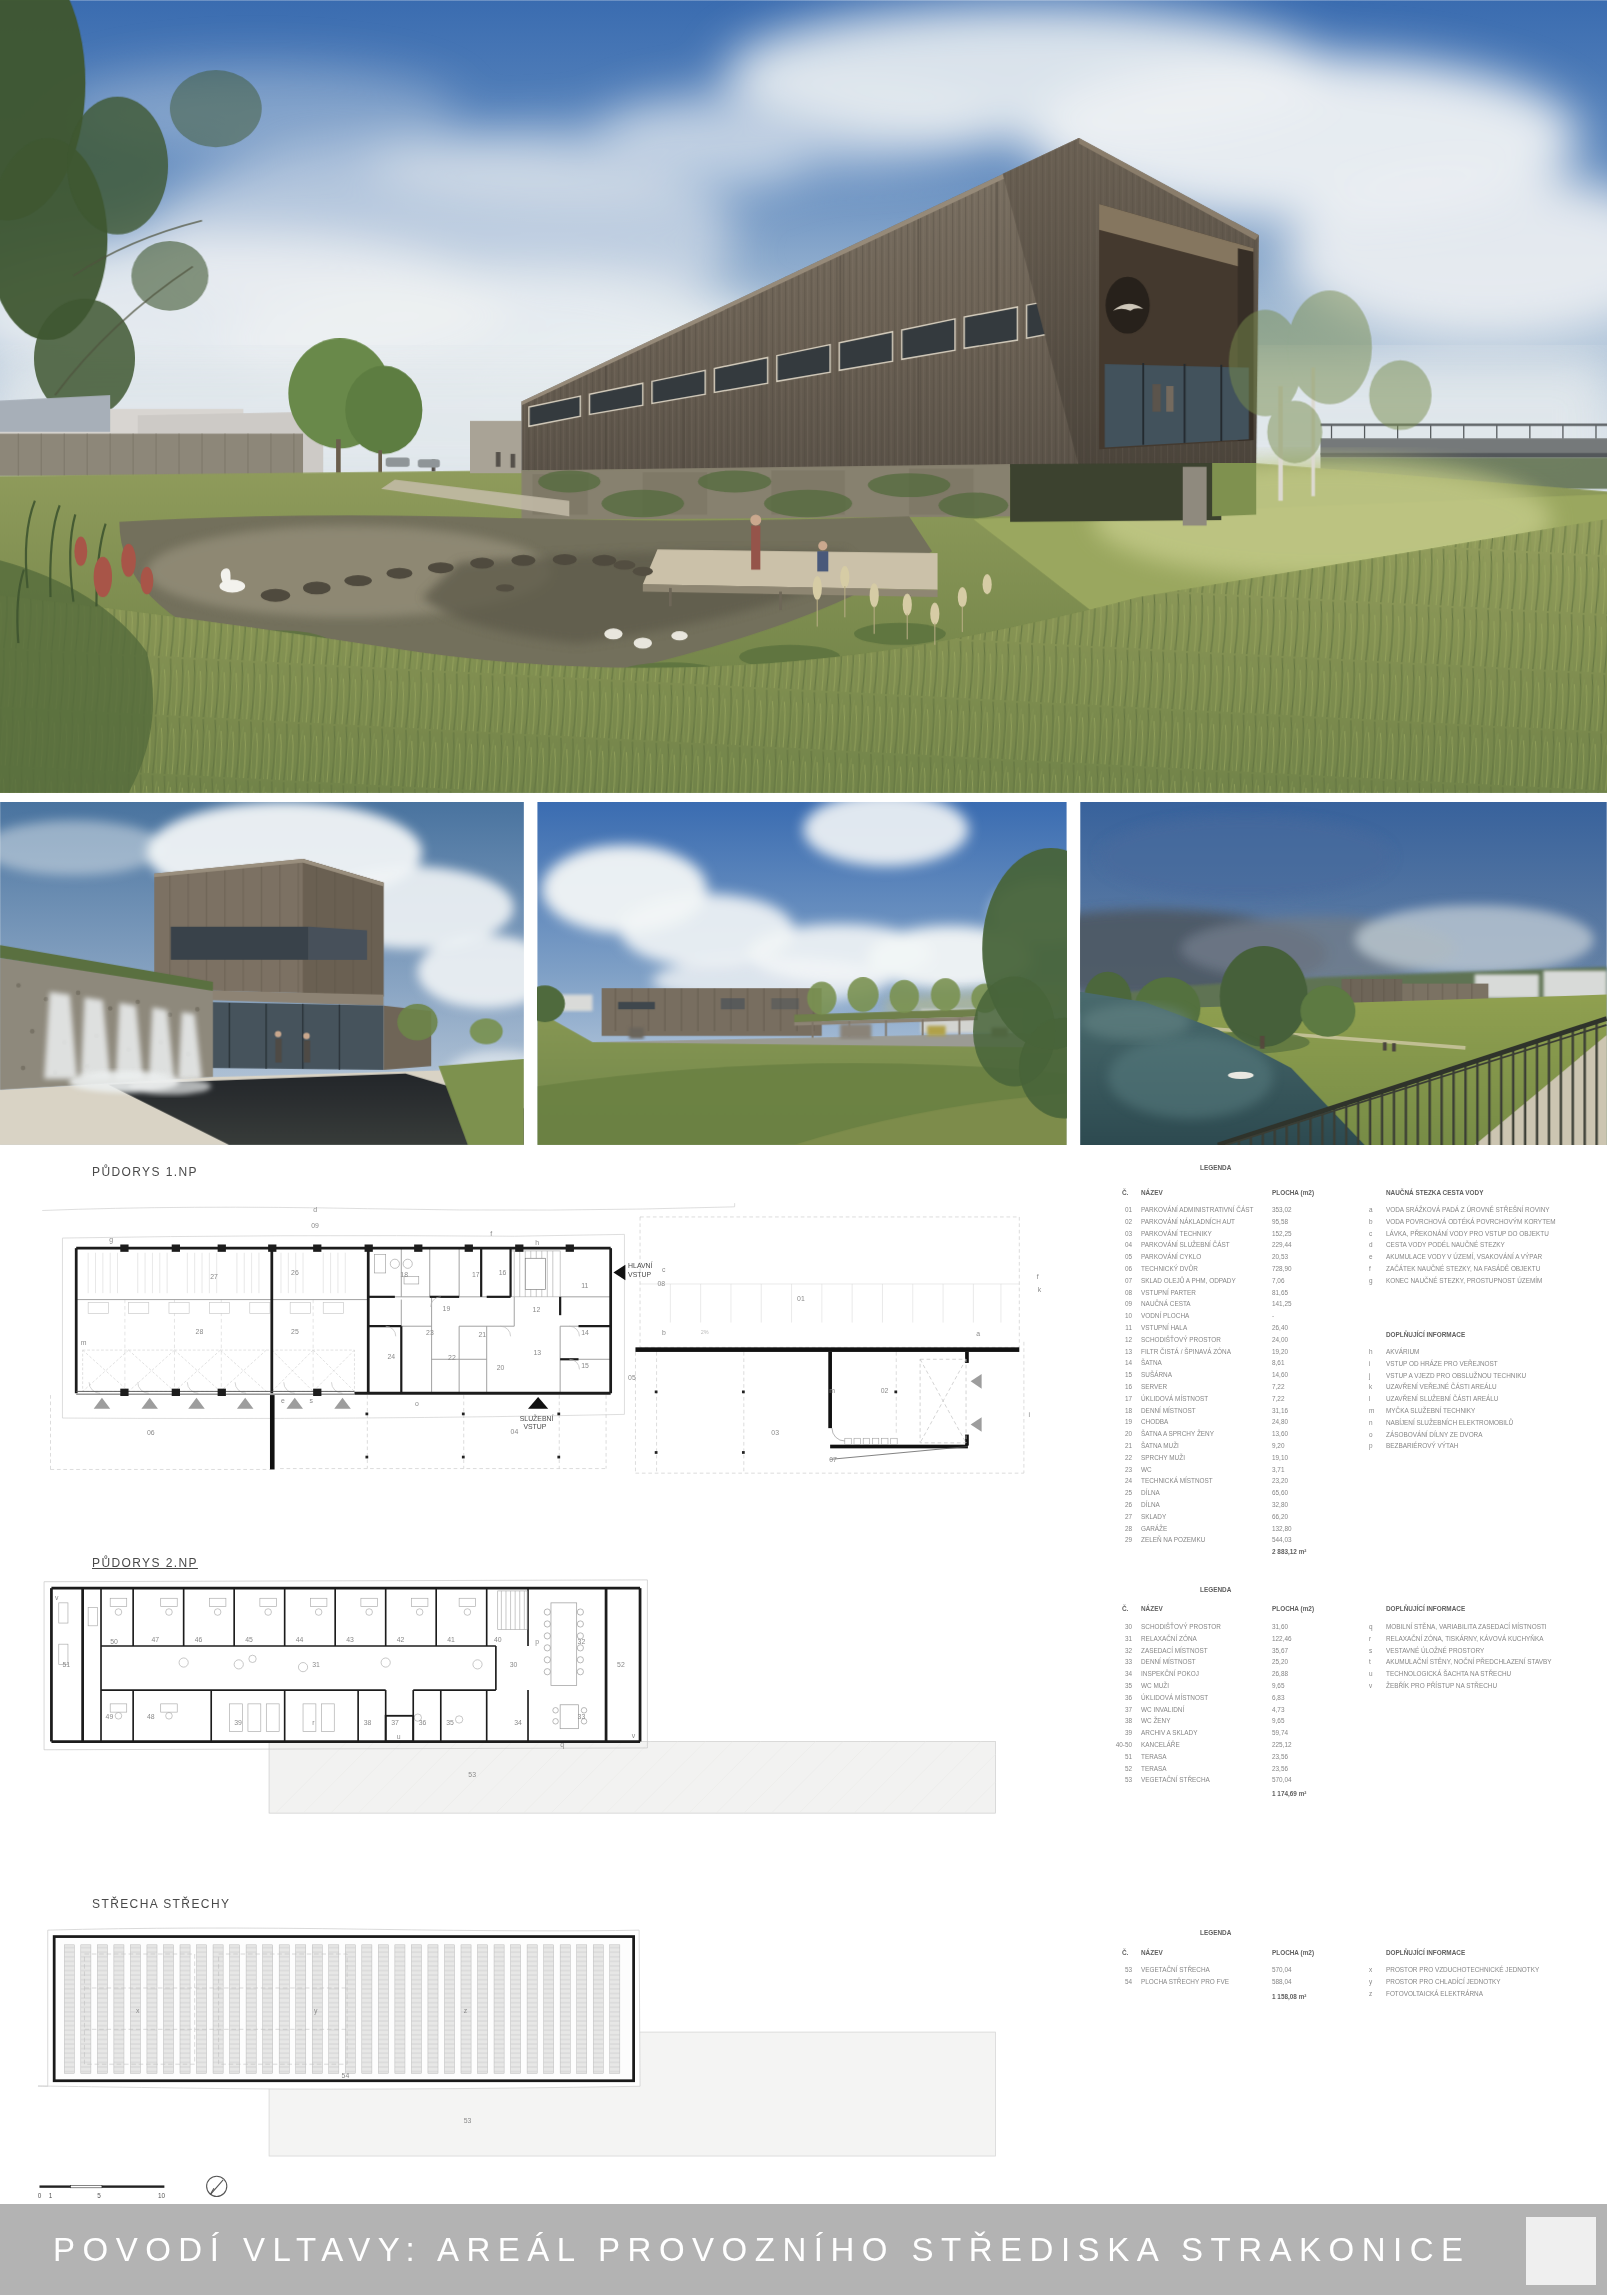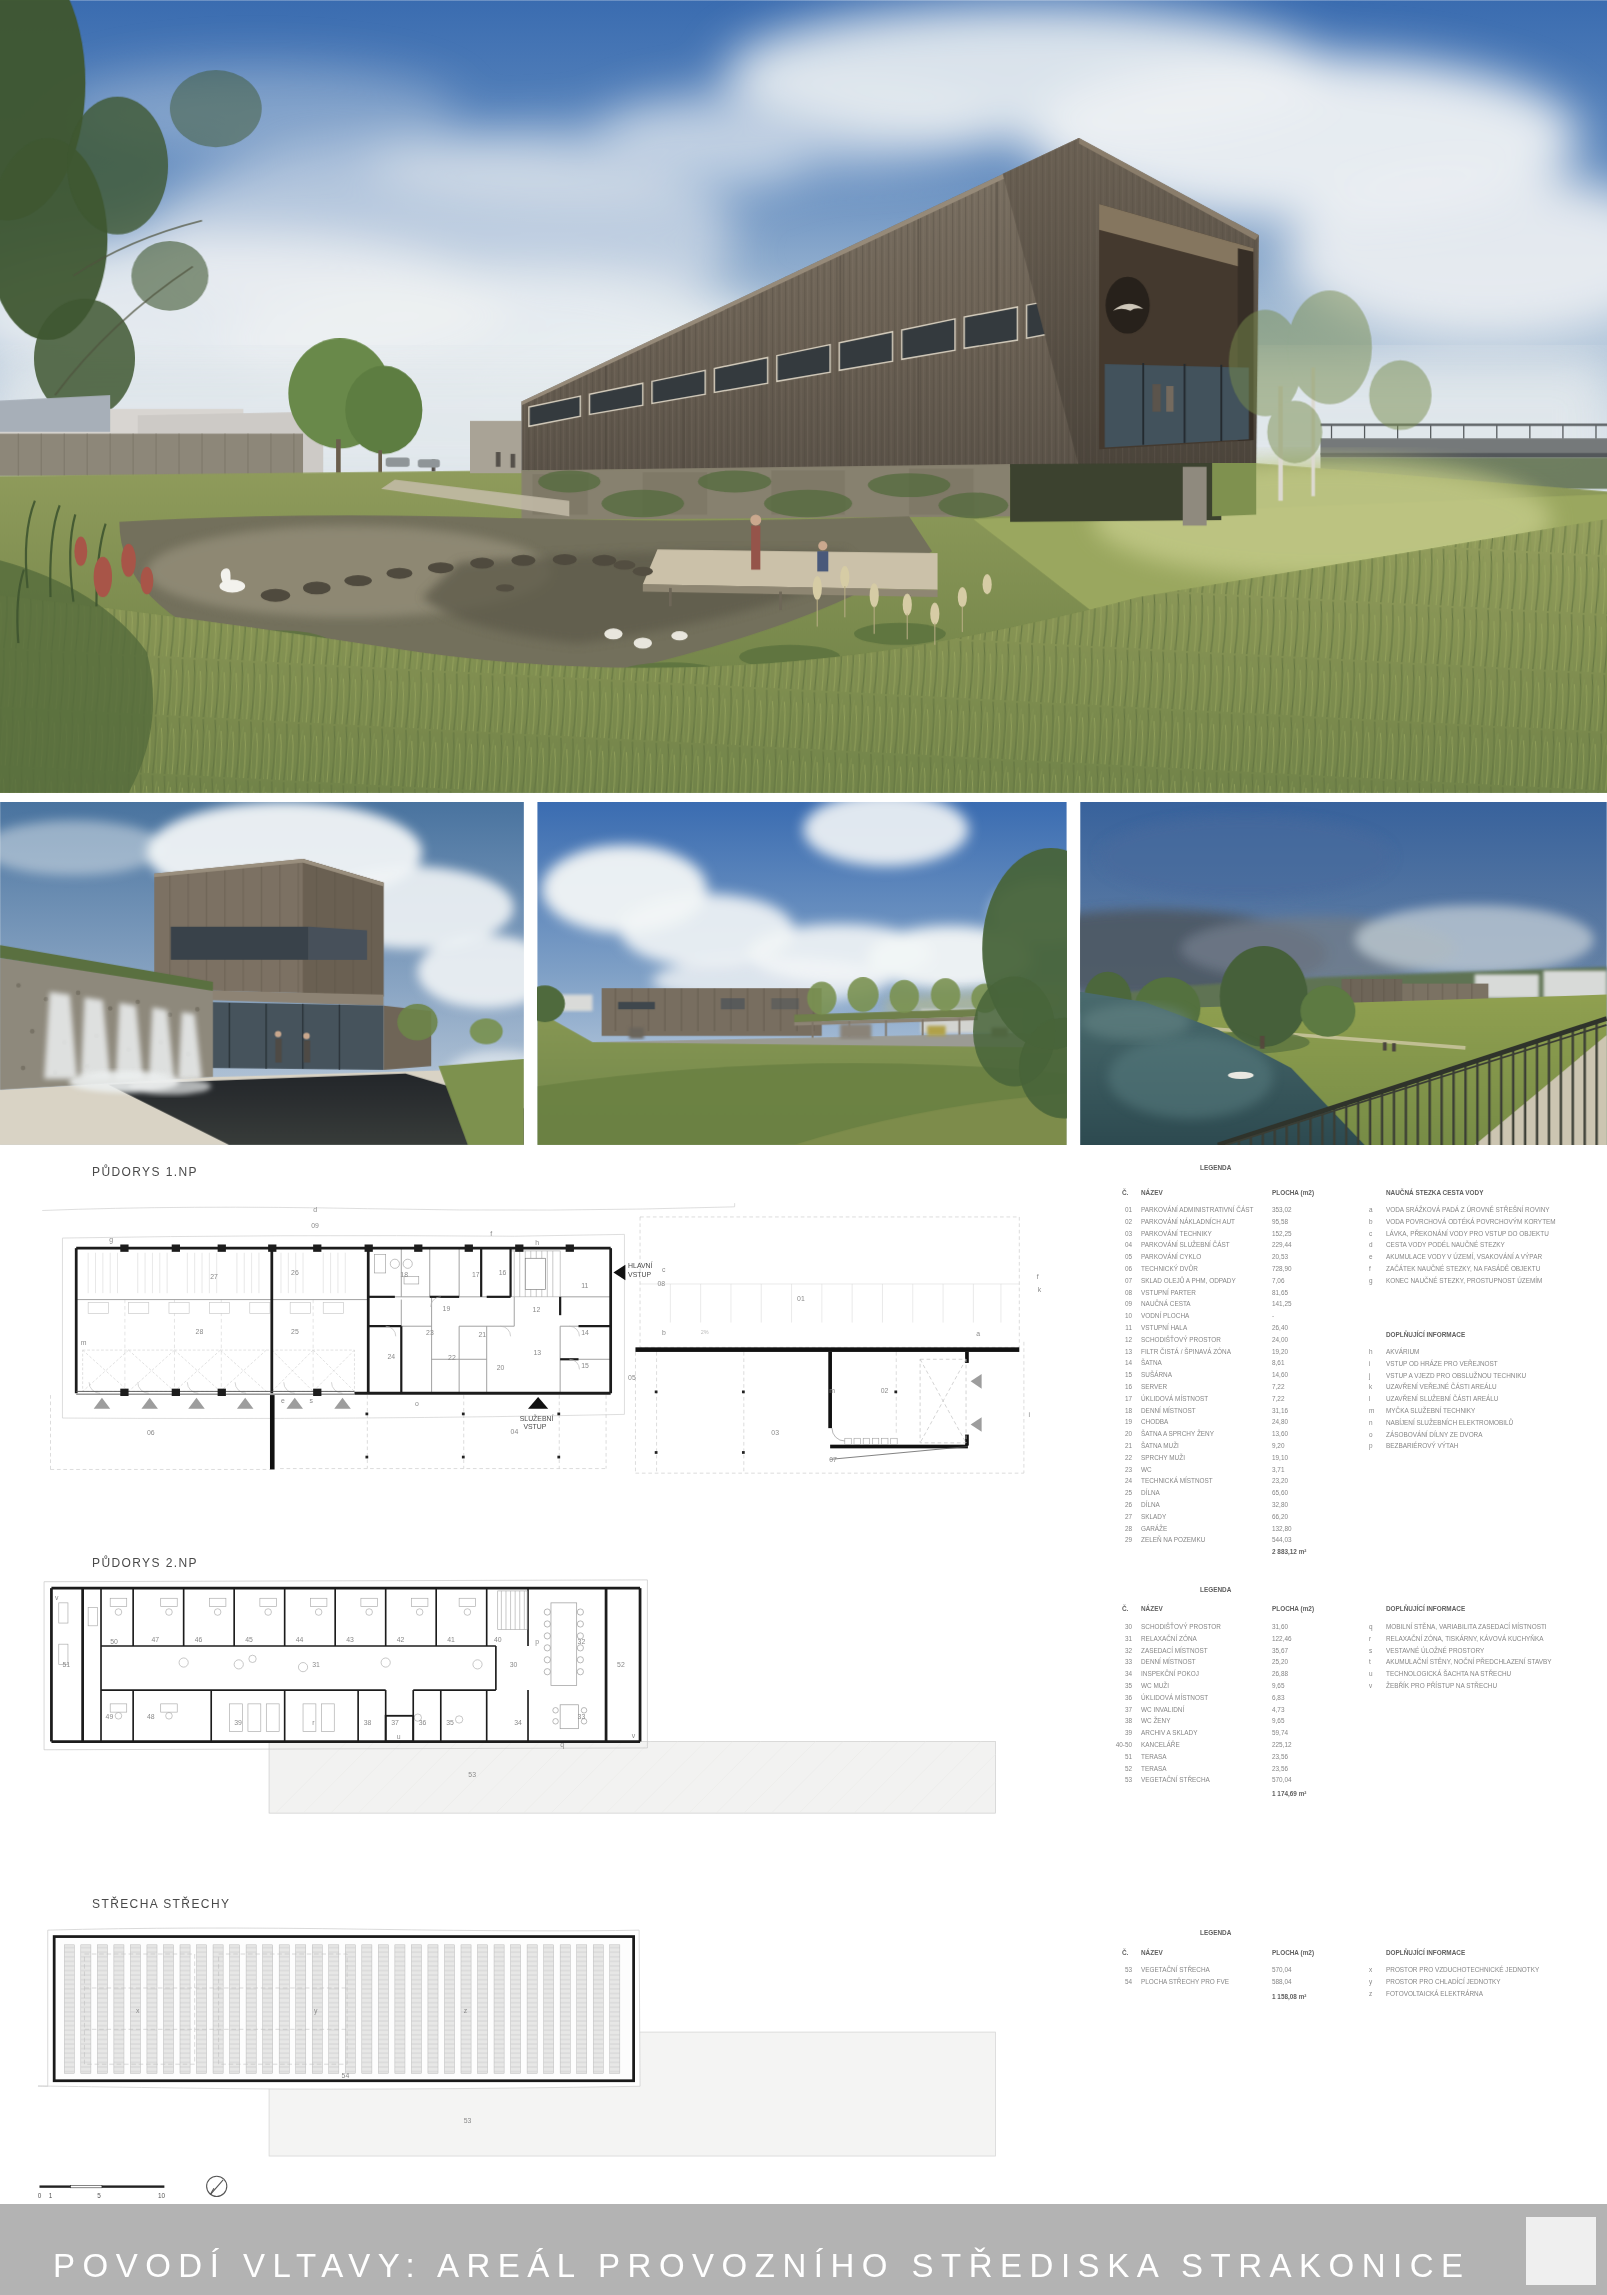--- a/index.html
+++ b/index.html
@@ -970,21 +970,21 @@
 
 <g fill="#4a4a4a" font-size="7.5">
 <text x="684" y="1381">HLAVNÍ</text>
 <text x="684" y="1390">VSTUP</text>
 <text x="566" y="1547">SLUŽEBNÍ</text>
 <text x="570" y="1556">VSTUP</text>
 </g>
 </svg>
 </div>
 
-<div class="planlabel" style="left:44px;top:1556px;">PŮDORYS 2.NP</div>
+<div class="planlabel" style="left:44px;top:1556px;text-decoration:underline;">PŮDORYS 2.NP</div>
 
 <div class="abs" style="left:0;top:1543px;width:1607px;height:285px;">
 <svg width="1607" height="285" viewBox="0 1680 1750 310" xmlns="http://www.w3.org/2000/svg" font-family="Liberation Sans, sans-serif">
 
 <g>
 <rect x="293" y="1896" width="791" height="78" fill="#f2f2f1" stroke="#cfcfcf" stroke-width="0.8"></rect>
 <g stroke="#eaeae8" stroke-width="0.6">
 <path d="M300,1974 L378,1896 M330,1974 L408,1896 M360,1974 L438,1896 M390,1974 L468,1896 M420,1974 L498,1896 M450,1974 L528,1896 M480,1974 L558,1896 M510,1974 L588,1896 M540,1974 L618,1896 M570,1974 L648,1896 M600,1974 L678,1896 M630,1974 L708,1896 M660,1974 L738,1896 M690,1974 L768,1896 M720,1974 L798,1896 M750,1974 L828,1896 M780,1974 L858,1896 M810,1974 L888,1896 M840,1974 L918,1896 M870,1974 L948,1896 M900,1974 L978,1896 M930,1974 L1008,1896 M960,1974 L1038,1896 M990,1974 L1068,1896 M1020,1974 L1084,1910 M1050,1974 L1084,1940"></path>
 </g>
 </g>
@@ -1284,17 +1284,17 @@
 <div class="lg" style="left:1272px;top:1964px;">570,04<br>588,04</div>
 
 <div class="lgh" style="left:1272px;top:1993px;">1 158,08 m²</div>
 
 <div class="lg" style="left:1369px;top:1964px;">x<br>y<br>z</div>
 
 <div class="lg" style="left:1386px;top:1964px;">PROSTOR PRO VZDUCHOTECHNICKÉ JEDNOTKY<br>PROSTOR PRO CHLADÍCÍ JEDNOTKY<br>FOTOVOLTAICKÁ ELEKTRÁRNA</div>
 
 <div class="abs" style="left:0;top:2204px;width:1607px;height:92px;background:#b3b3b3;">
 
-<div style="position:absolute;left:53px;top:27px;font-size:33px;letter-spacing:7.5px;color:#ffffff;white-space:nowrap;margin-top:16px;">POVODÍ VLTAVY: AREÁL PROVOZNÍHO STŘEDISKA STRAKONICE</div>
+<div style="position:absolute;left:53px;top:27px;font-size:33px;letter-spacing:7.5px;color:#ffffff;white-space:nowrap;">POVODÍ VLTAVY: AREÁL PROVOZNÍHO STŘEDISKA STRAKONICE</div>
 
 <div style="position:absolute;left:1526px;top:13px;width:70px;height:68px;background:#efefef;"></div>
 </div>
 
 
 </body></html>

